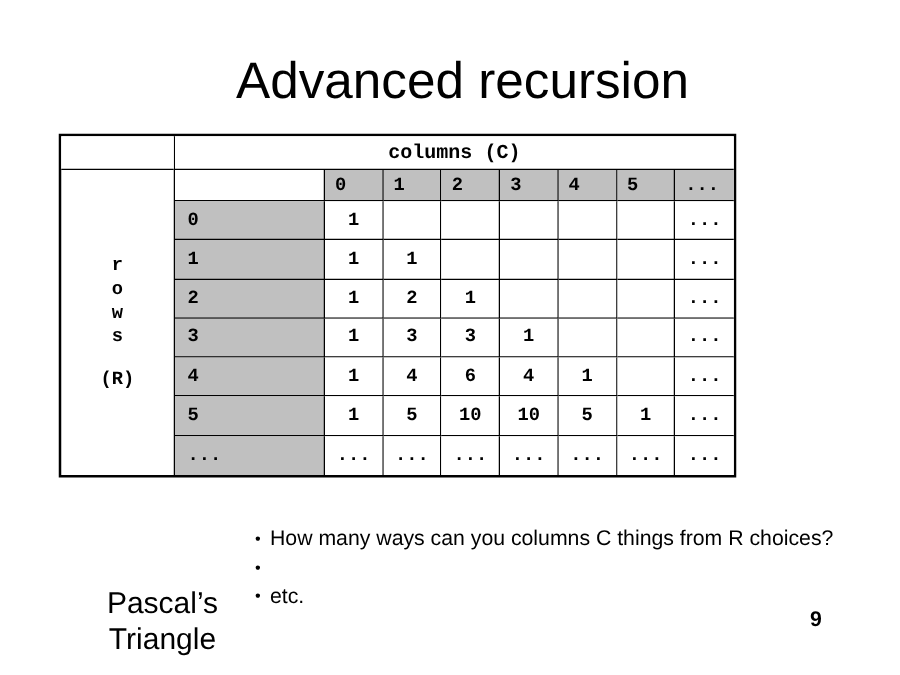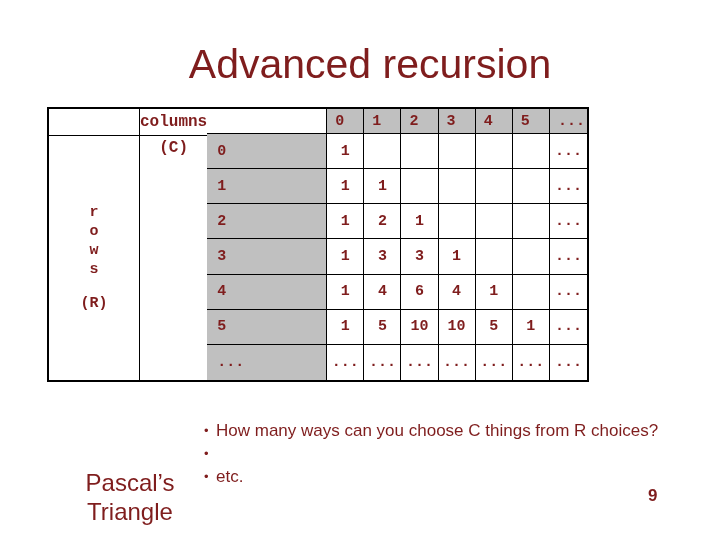--- a/index.html
+++ b/index.html
@@ -3,21 +3,21 @@
 <meta charset="utf-8">
 <style>
   html, body { margin: 0; padding: 0; background: #ffffff; }
   .slide {
     position: relative;
     width: 720px;
     height: 540px;
     background: #ffffff;
     overflow: hidden;
     font-family: "Liberation Sans", sans-serif;
-    color: #7f1d1d;
+    color: #000000;
   }
 
   
   .slide-title {
     position: absolute;
     top: 40px;
     left: 20px;
     width: 700px;
     text-align: center;
     font-size: 41px;
@@ -59,21 +59,21 @@
     flex: 1;
     display: flex;
     flex-direction: column;
     align-items: center;
     justify-content: center;
     font-size: 15px;
   }
   .rows-letter { line-height: 19px; display: block; }
   .rows-suffix { margin-top: 15px; line-height: 19px; }
 
-  .main-box { flex: 1; display: flex; flex-direction: row; }
+  .main-box { flex: 1; display: flex; flex-direction: column; }
   .cols-header {
     height: 27px;
     flex: 0 0 27px;
     border-bottom: 1px solid #000;
     box-sizing: border-box;
     text-align: center;
     font-size: 16px;
     line-height: 26px;
     background: #fff;
   }
@@ -232,21 +232,21 @@
   </div>
 
   <div class="caption">
     <div>Pascal’s</div>
     <div>Triangle</div>
   </div>
 
   <div class="bullets">
     <div class="bullet-line">
       <span class="bullet-dot">•</span>
-      <span>How many ways can you choose C things from R choices?</span>
+      <span>How many ways can you columns C things from R choices?</span>
     </div>
     <div class="bullet-line">
       <span class="bullet-dot">•</span>
     </div>
     <div class="bullet-line">
       <span class="bullet-dot">•</span>
       <span>etc.</span>
     </div>
   </div>
 

